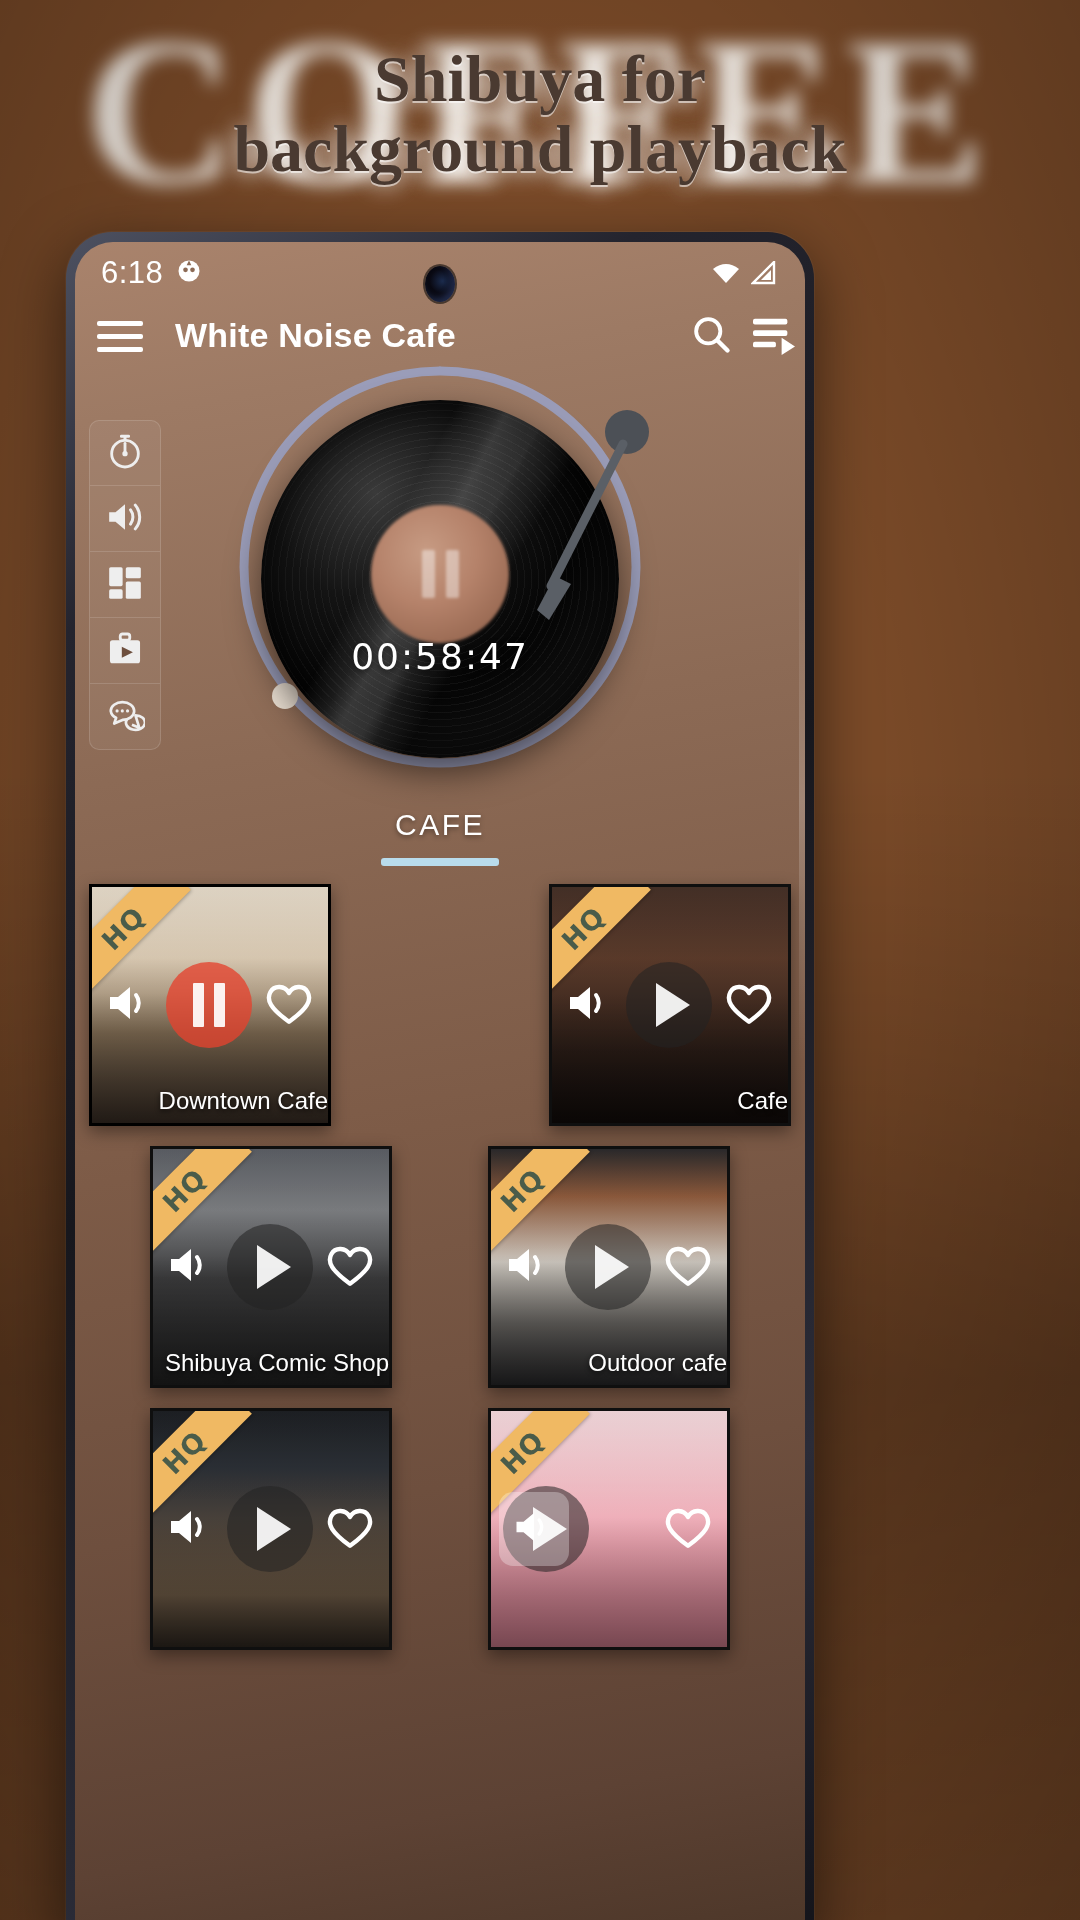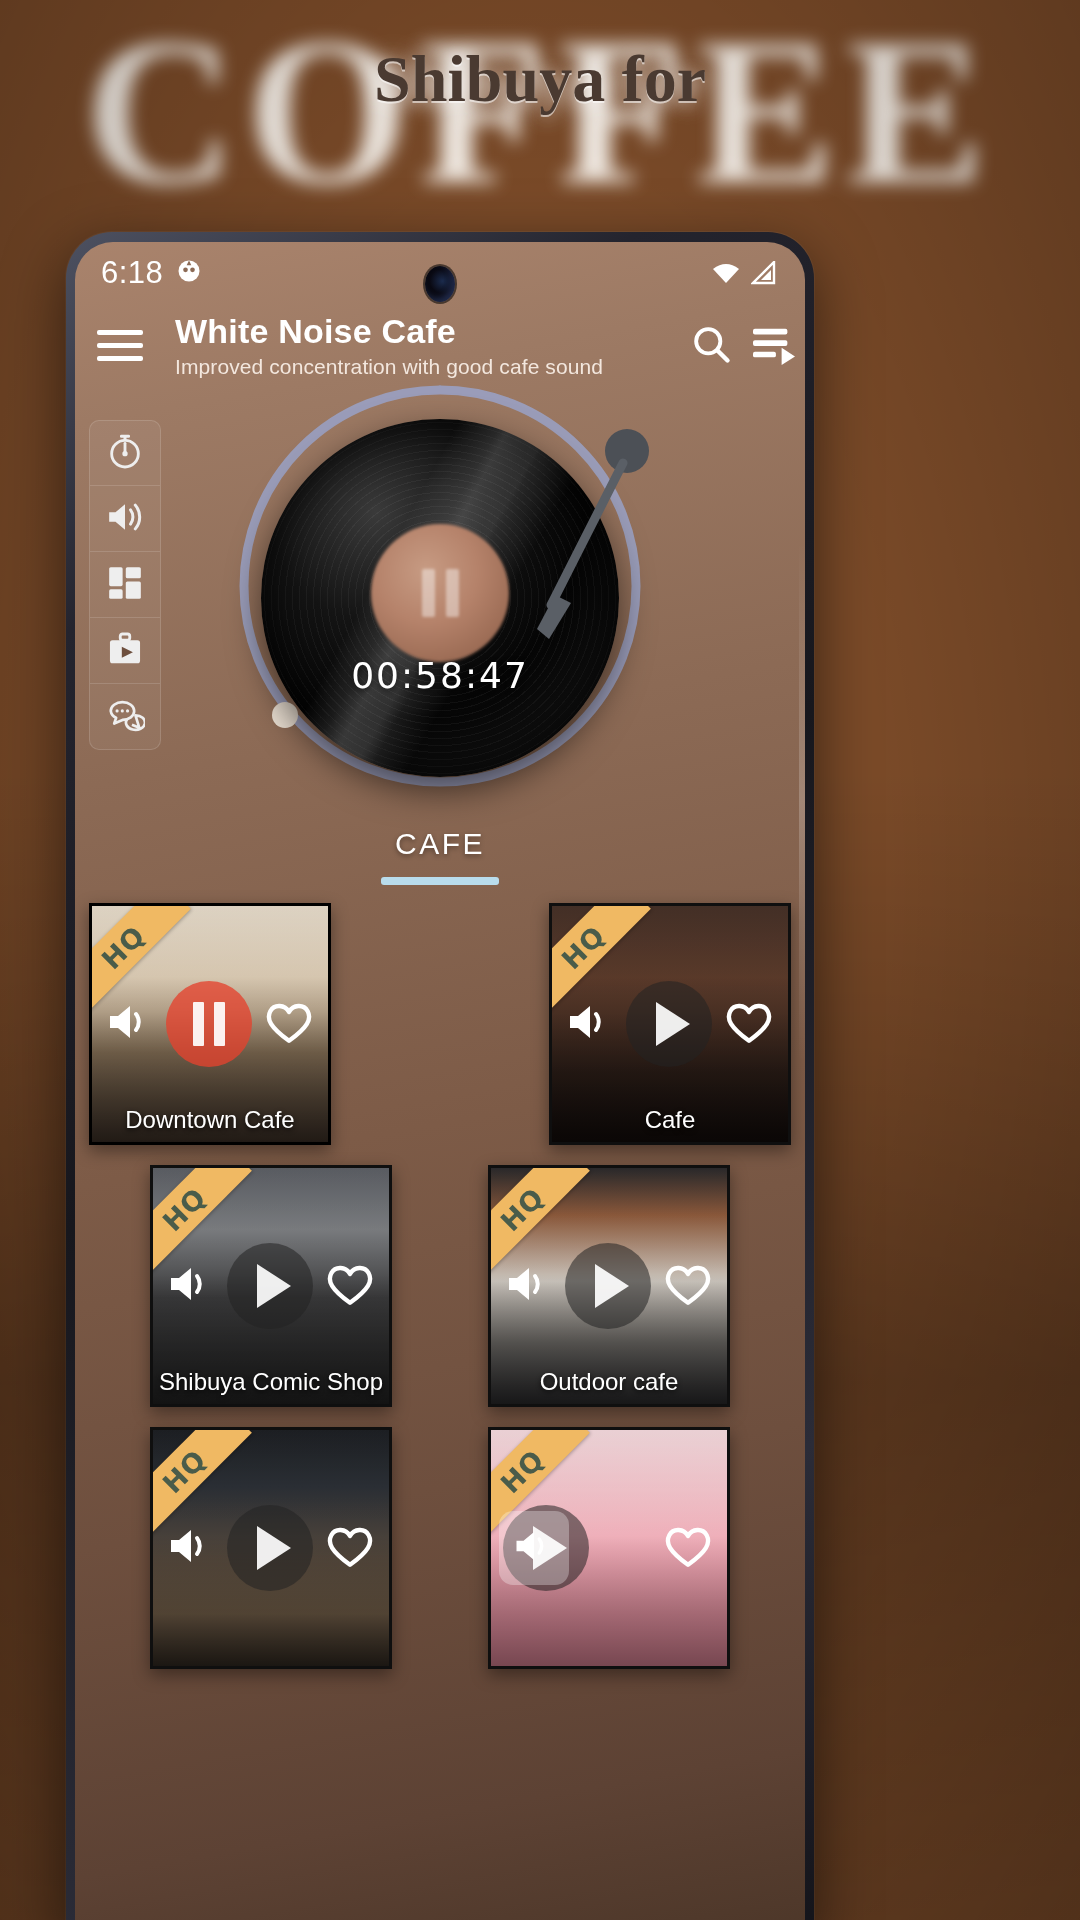--- a/index.html
+++ b/index.html
@@ -233,21 +233,21 @@
     width:0;height:0;margin-left:8px;
     border-left:34px solid rgba(255,255,255,.92);
     border-top:22px solid transparent;
     border-bottom:22px solid transparent;
   }
   .pause-bars { display:flex; gap:10px; }
   .pause-bars i { display:block; width:11px; height:44px; background:rgba(255,255,255,.92); border-radius:1px; }
 
   .card-title {
     position:absolute; left:0; right:0; bottom:8px;
-    text-align:center;
+    text-align:right;
     color:#fff; font-size:24px;
     text-shadow:0 2px 5px rgba(0,0,0,.8);
   }
 
   .lock-chip {
     position:absolute; left:8px; top:50%; transform:translateY(-50%);
     width:70px; height:74px; border-radius:14px;
     background:rgba(255,255,255,.30);
     display:flex; align-items:center; justify-content:center;
   }
@@ -283,20 +283,21 @@
 <body>
 
 <div class="bg-wrap">
   <div class="bg-photo"></div>
   <div class="bg-coffee-word">COFFEE</div>
   <div class="bg-vignette"></div>
 </div>
 
 <div class="promo">
   <span>Shibuya for</span>
+  <span>background playback</span>
 </div>
 
 <div class="phone">
   <div class="phone-inner">
 
     <div class="notch-dot"></div>
 
     <div class="statusbar">
       <div class="sb-left">
         <span class="sb-time">6:18</span>
@@ -325,21 +326,20 @@
     </div>
 
     <div class="appbar">
       <div class="hamburger">
         <i></i>
         <i></i>
         <i></i>
       </div>
       <div class="titles">
         <div class="app-title">White Noise Cafe</div>
-        <div class="app-sub">Improved concentration with good cafe sound</div>
       </div>
       <div class="hdr-ico">
         <svg width="44" height="44" viewBox="0 0 24 24">
           <circle cx="10.5" cy="10.5" r="6.6" fill="none" stroke="#fff" stroke-width="2.1"></circle>
           <line x1="15.4" y1="15.4" x2="21" y2="21" stroke="#fff" stroke-width="2.4" stroke-linecap="round"></line>
         </svg>
       </div>
       <div class="hdr-ico">
         <svg width="46" height="42" viewBox="0 0 24 22">
           <rect x="1" y="3" width="18" height="3" fill="#fff" rx="1"></rect>

